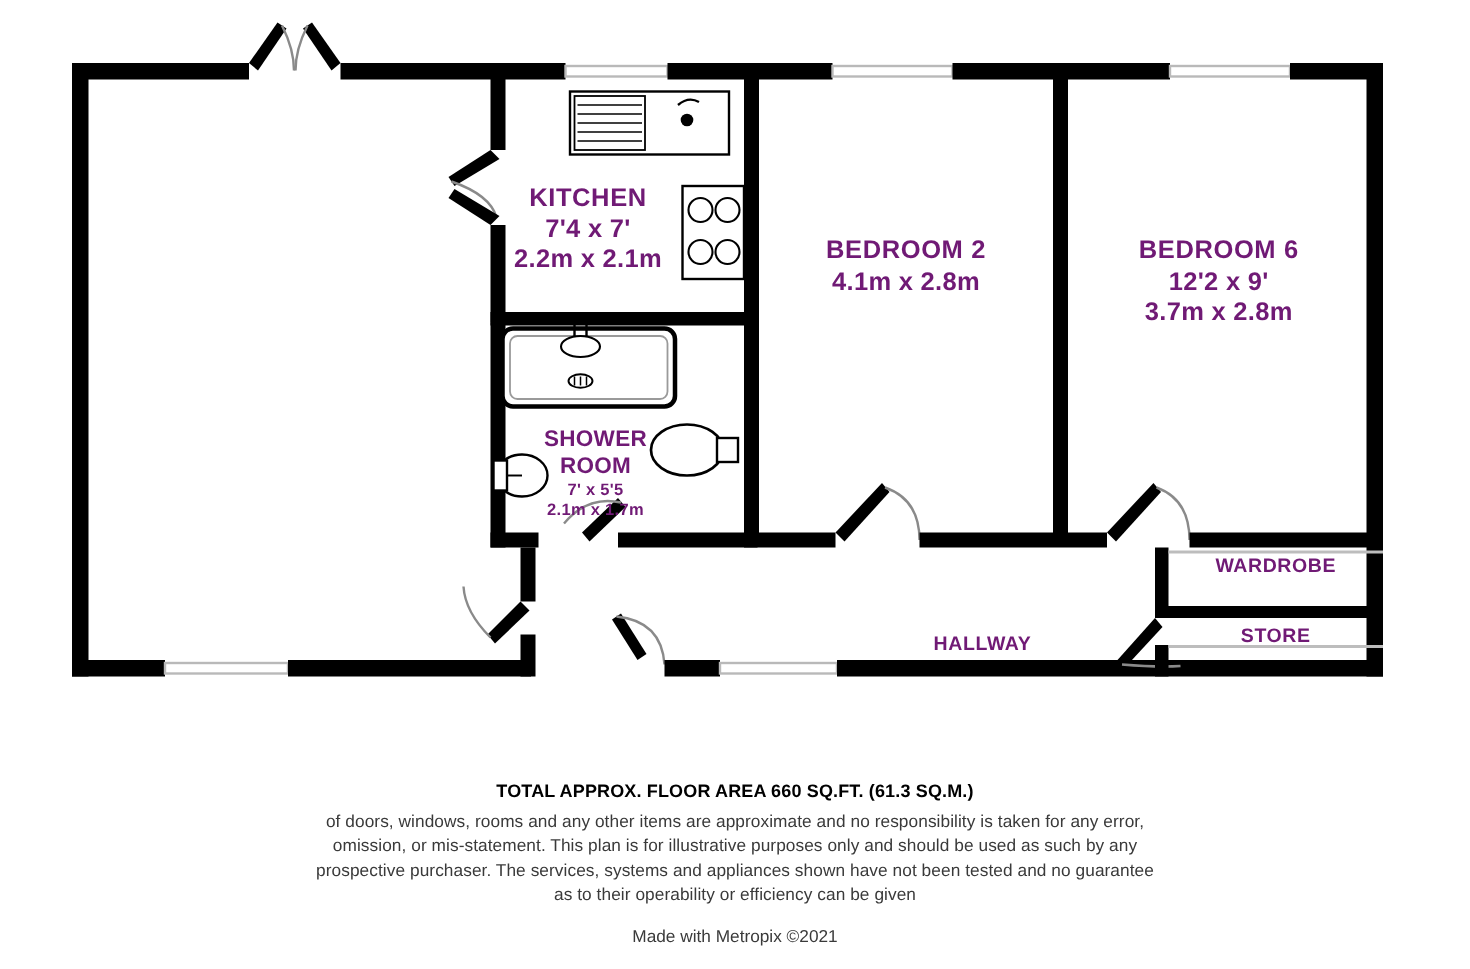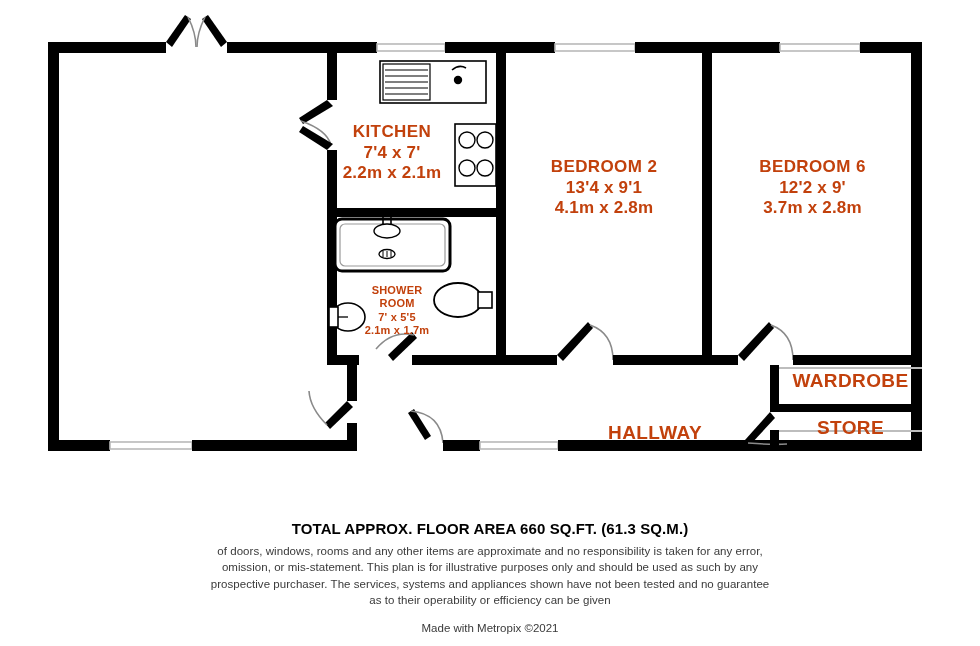--- a/index.html
+++ b/index.html
@@ -26,50 +26,50 @@
     left: 0;
     top: 0;
     width: 980px;
     height: 646px;
   }
   .room-label {
     position: absolute;
     text-align: center;
     font-family: "Liberation Sans", sans-serif;
     font-weight: bold;
-    color: #c2410c;
+    color: #701a75;
     line-height: 1.22;
     white-space: nowrap;
     letter-spacing: 0.2px;
   }
   .room-label .rl-name {
     display: block;
     font-size: 17px;
     letter-spacing: 0.4px;
   }
   .room-label .rl-imp,
   .room-label .rl-met {
     display: block;
     font-size: 17px;
   }
-  .room-label.small .rl-name { font-size: 11px; letter-spacing: 0.2px; }
+  .room-label.small .rl-name { font-size: 15px; letter-spacing: 0.2px; }
   .room-label.small .rl-imp { font-size: 11px; }
   .room-label.small .rl-met { font-size: 11px; }
-  .room-label.plain .rl-name { font-size: 19px; }
+  .room-label.plain .rl-name { font-size: 13px; }
 
   #footer {
     position: absolute;
     left: 0;
     top: 520px;
     width: 980px;
     text-align: center;
   }
   #total-area {
     font-family: "Liberation Sans", sans-serif;
-    font-size: 15px;
+    font-size: 12px;
     font-weight: bold;
     color: #000000;
     letter-spacing: 0.1px;
     margin-bottom: 6px;
   }
   .disclaimer-line {
     font-family: "Liberation Sans", sans-serif;
     font-size: 11.5px;
     color: #3a3a3a;
     line-height: 1.42;
@@ -231,21 +231,20 @@
 
   <div class="room-label small" style="left:342px; top:284px; width:110px;">
     <span class="rl-name">SHOWER</span>
     <span class="rl-name">ROOM</span>
     <span class="rl-imp">7' x 5'5</span>
     <span class="rl-met">2.1m x 1.7m</span>
   </div>
 
   <div class="room-label" style="left:504px; top:157px; width:200px;">
     <span class="rl-name">BEDROOM 2</span>
-    <span class="rl-imp">13'4 x 9'1</span>
     <span class="rl-met">4.1m x 2.8m</span>
   </div>
 
   <div class="room-label" style="left:710px; top:157px; width:205px;">
     <span class="rl-name">BEDROOM 6</span>
     <span class="rl-imp">12'2 x 9'</span>
     <span class="rl-met">3.7m x 2.8m</span>
   </div>
 
   <div class="room-label plain" style="left:560px; top:393px; width:190px;margin-top:28px;">

